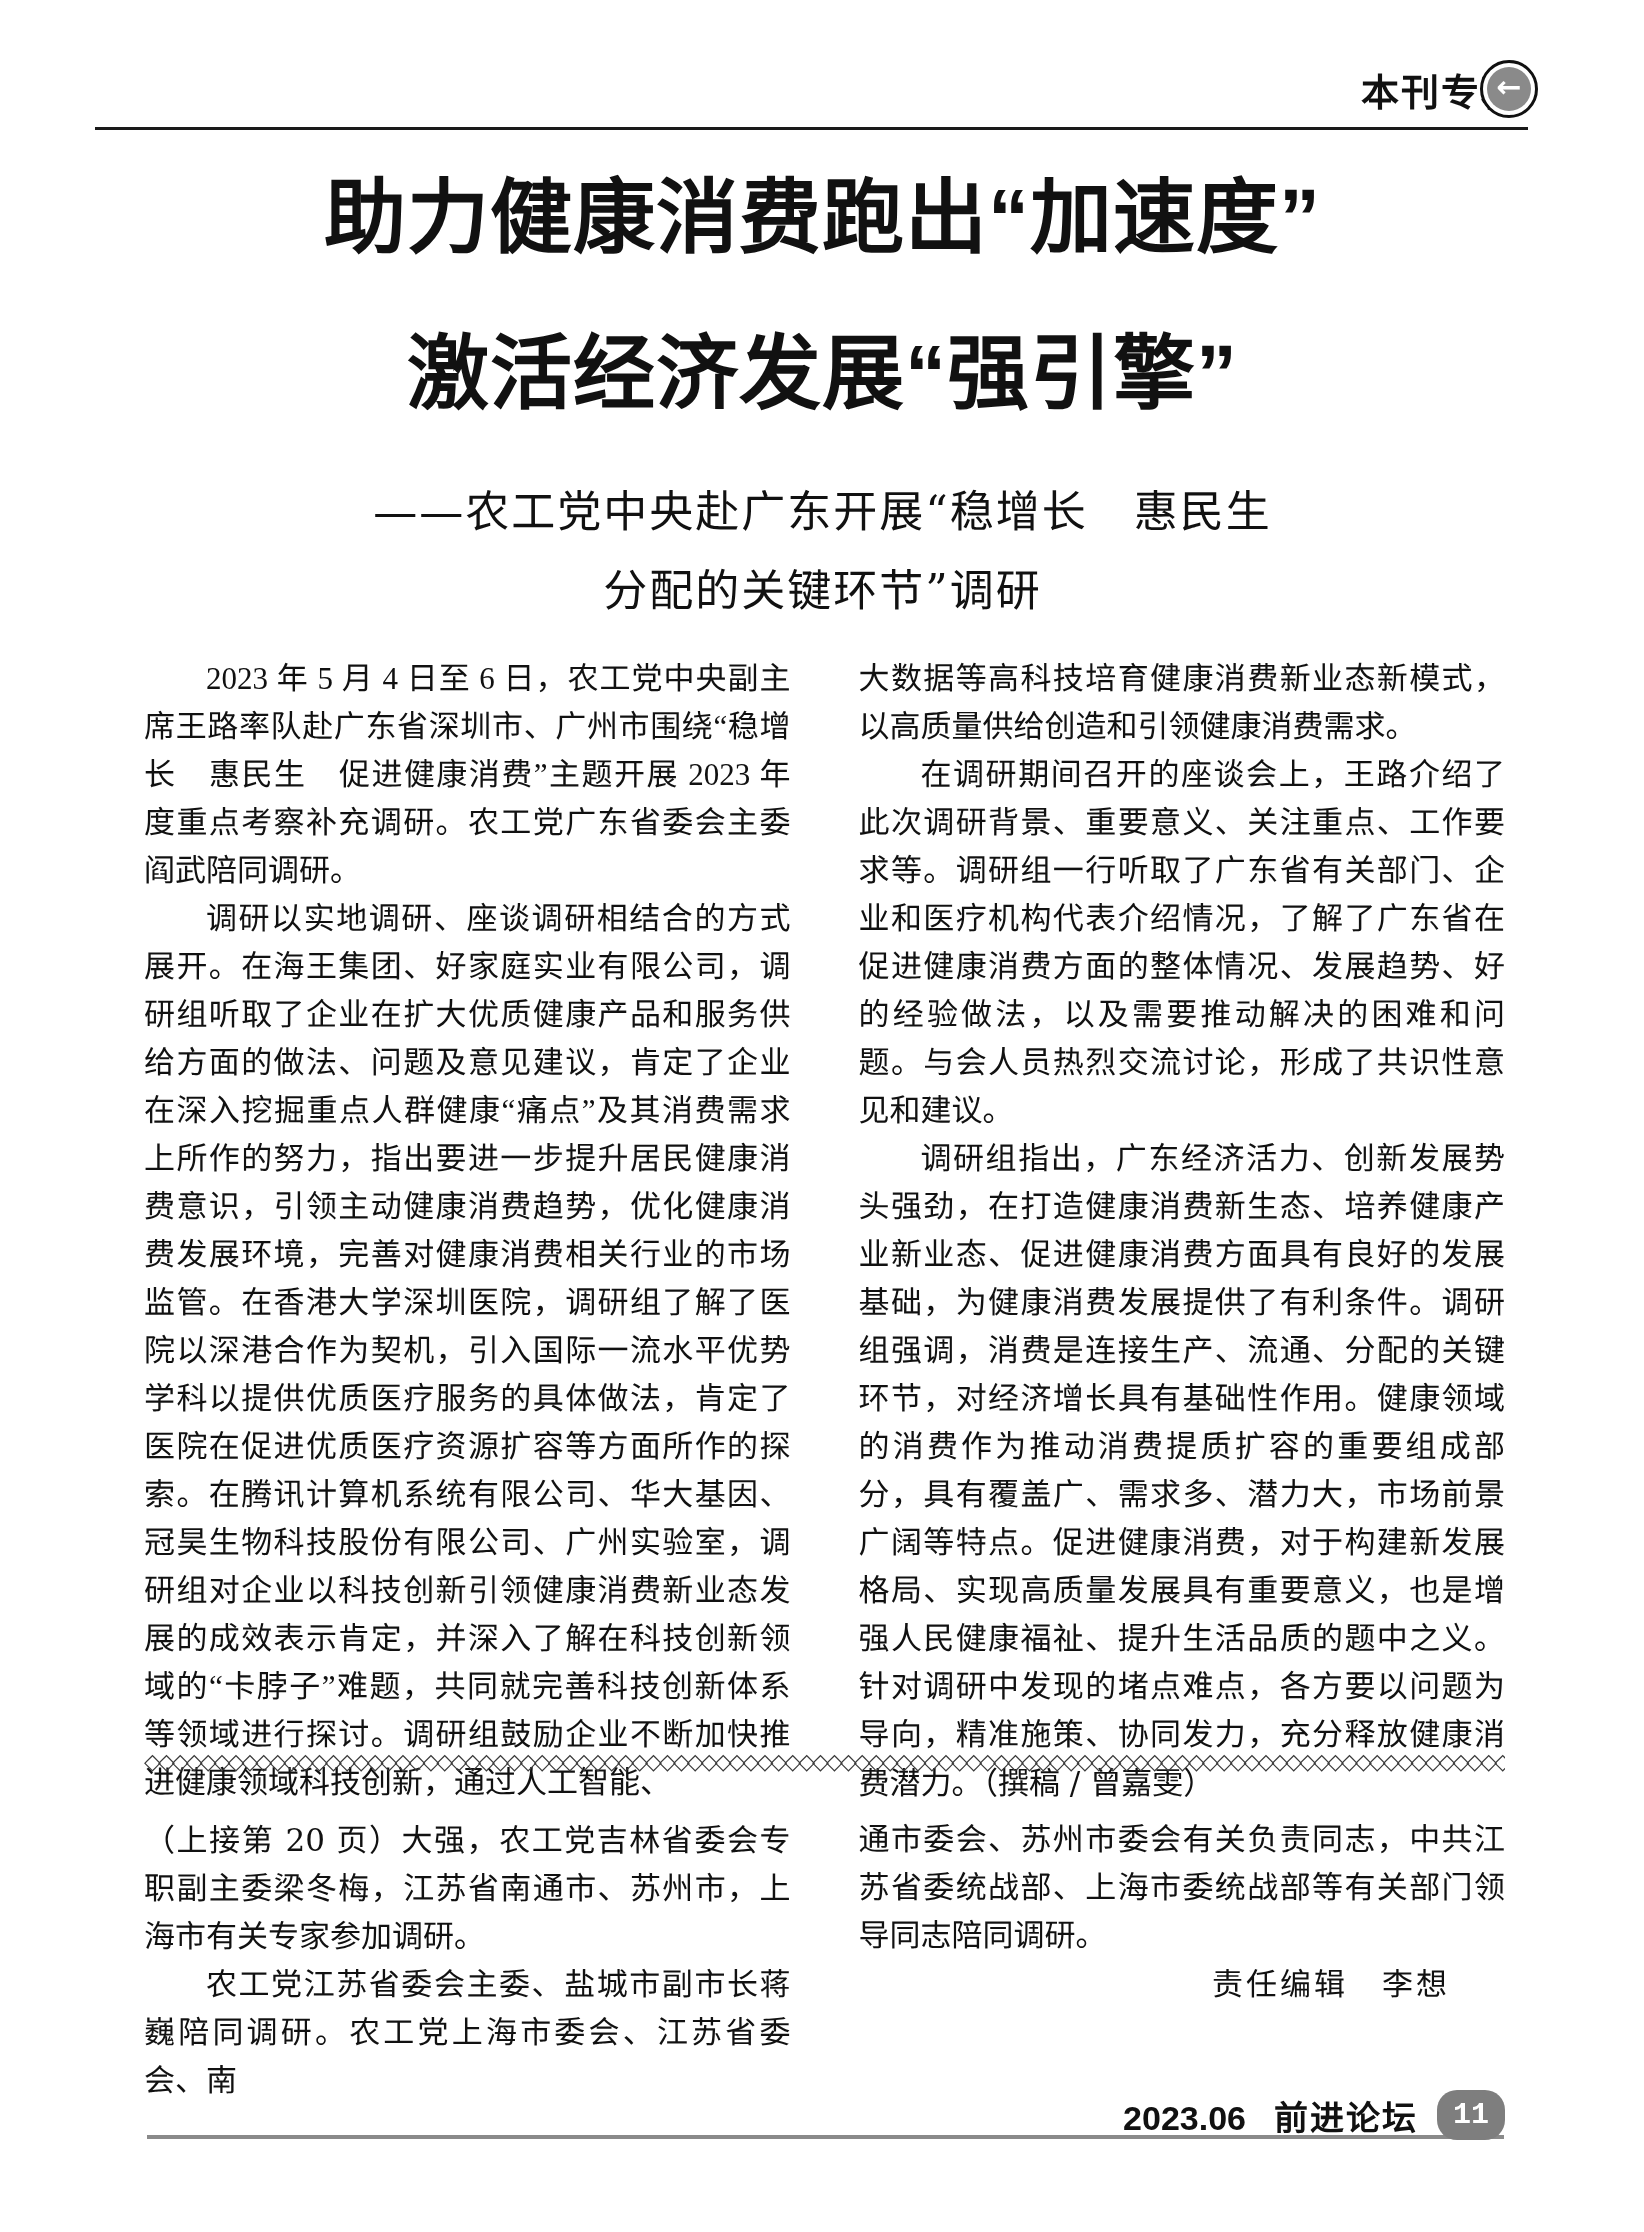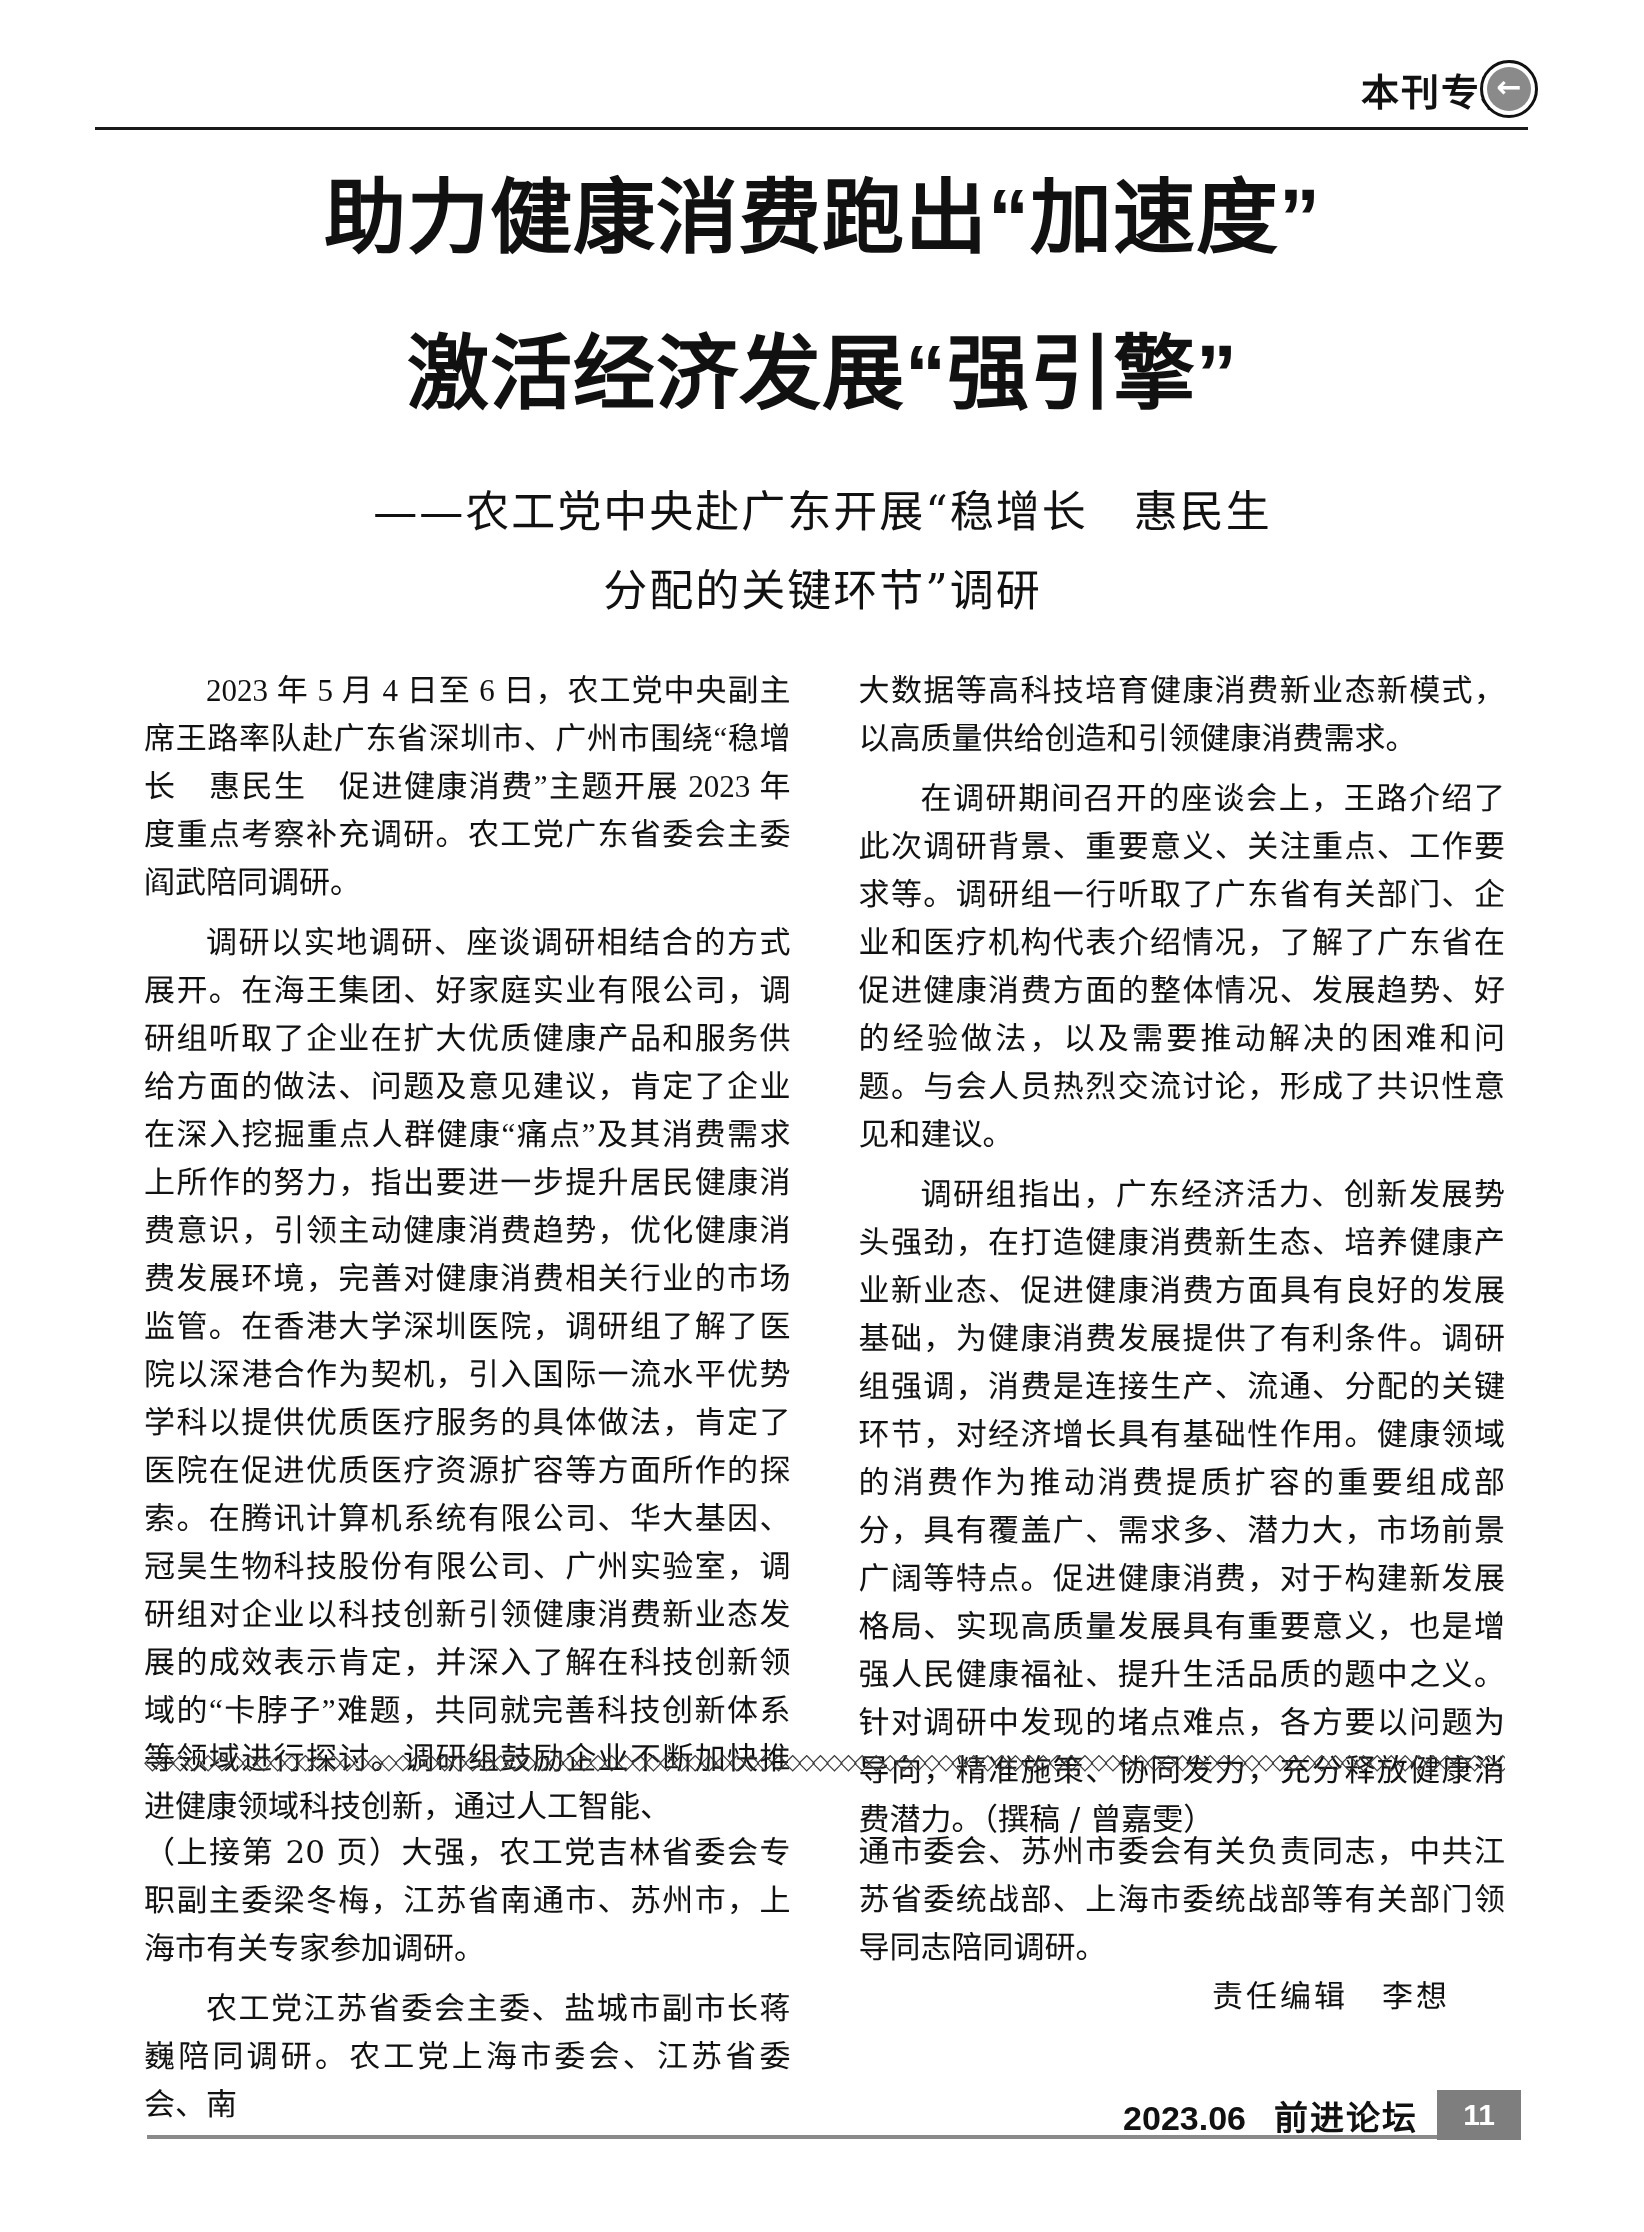--- a/index.html
+++ b/index.html
@@ -33,21 +33,21 @@
   .subtitle-line{position:absolute; left:0; width:1645px; text-align:center;
               font-family:"DejaVu Serif","Liberation Serif",serif;
               font-size:44px; line-height:1; letter-spacing:2px;}
   .subtitle-line.l1{top:490px;}
   .subtitle-line.l2{top:569px;}
 
   
   .columns{position:absolute; left:144px; width:1361px; display:flex; gap:68px;}
   .columns .col{width:647px;}
   .body-text p{font-size:31px; line-height:48px; text-align:justify; text-justify:inter-ideograph;
-               word-break:break-all;margin-top:12px;}
+               word-break:break-all;}
   .body-text p.indent{text-indent:62px;}
   .article{top:655px;}
   .credit-inline{font-family:"DejaVu Serif","Liberation Serif",serif;}
 
   
   .divider{position:absolute; top:1748px; left:144px; width:1361px; height:30px; overflow:hidden;
            white-space:nowrap; font-size:22px; line-height:28px; color:#3a3a3a;
            font-family:"DejaVu Sans","Liberation Sans",sans-serif; letter-spacing:-3px;}
 
   
@@ -56,24 +56,24 @@
   .credit-line{font-size:31px; line-height:48px; text-align:right;
                font-family:"DejaVu Serif","Liberation Serif",serif;}
   .credit-line.editor{padding-right:55px; letter-spacing:3px;}
 
   
   .footer-rule{position:absolute; top:2135px; left:147px; width:1357px; height:4px; background:var(--footer-rule);}
   .footer-text{position:absolute; top:2091px; left:0; width:1418px; text-align:right;
                font-size:34px; font-weight:bold;}
   .footer-text .issue{font-family:"Liberation Sans","DejaVu Sans",sans-serif; margin-right:28px;}
   .footer-text .journal{font-family:"Liberation Serif","DejaVu Serif",serif; letter-spacing:2px;}
-  .footer-box{position:absolute; top:2090px; left:1437px; width:84px; height:50px;
+  .footer-box{position:absolute; top:2090px; left:1437px; width:68px; height:50px;
               background:var(--footer-box-bg); color:var(--footer-box-text);
               font-size:30px; font-weight:bold; text-align:center; line-height:50px;
-              font-family:Liberation Sans, sans-serif;}
+              font-family:Liberation Mono, monospace;border-radius:20px;}
 </style>
 </head>
 <body>
 
 <div class="page">
 
   <div class="header-label">本刊专稿</div>
   <div class="header-icon">
     <span class="inner">
       <span class="glyph">←</span>

